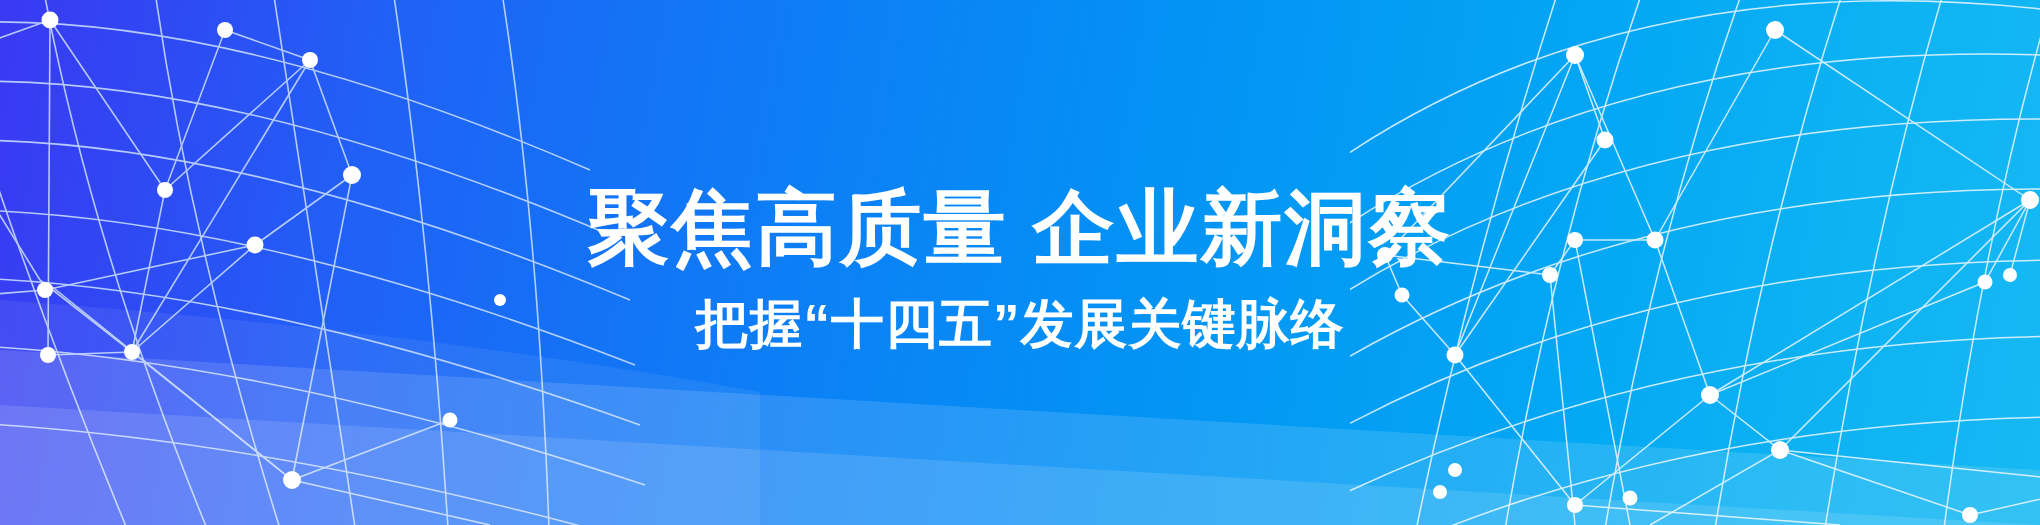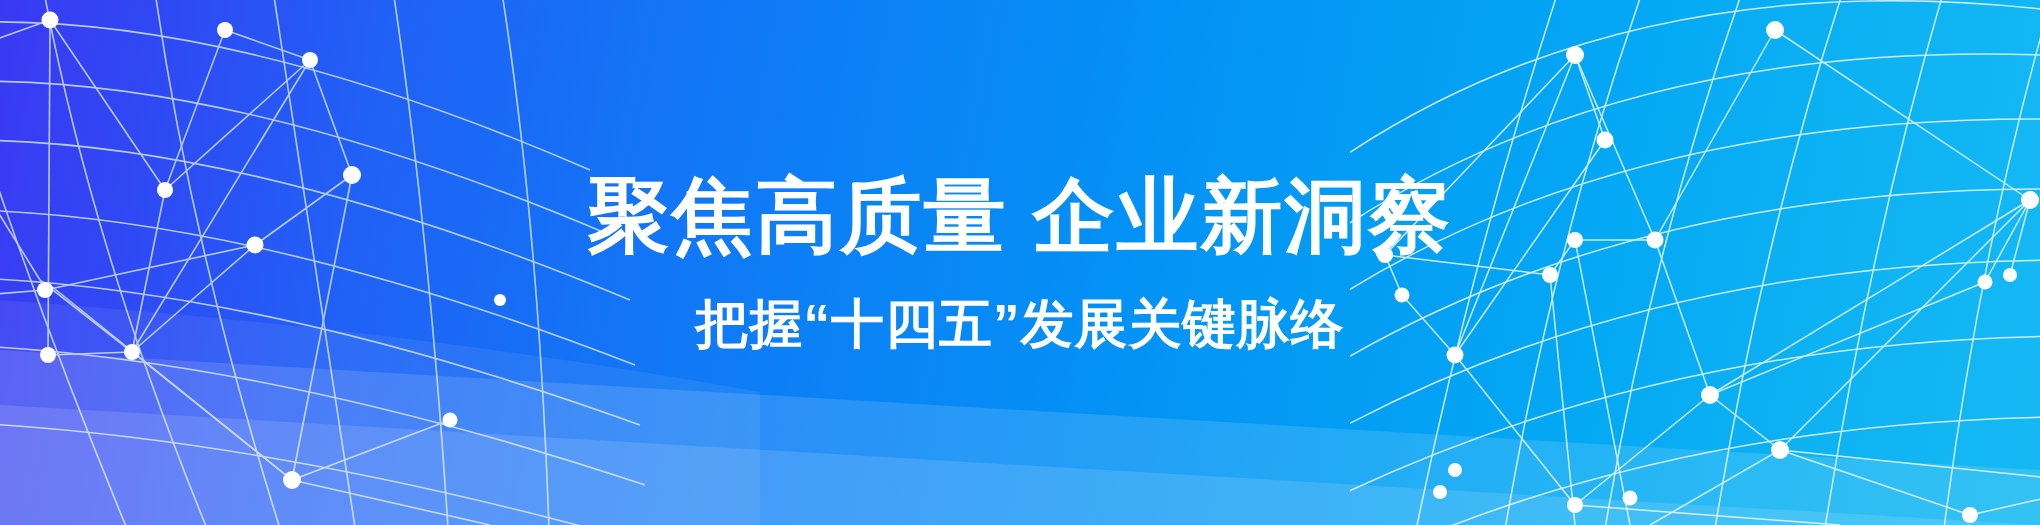--- a/index.html
+++ b/index.html
@@ -70,21 +70,21 @@
     text-align: right;
     transform: translateY(-6px);
   }
   #title-sub {
     color: #ffffff;
     font-size: 53px;
     font-weight: bold;
     letter-spacing: 1px;
     line-height: 1;
     white-space: pre;
-    margin: 12px;
+    margin: 0;
     text-align: right;
     transform: translateY(18px);
   }
 </style>
 </head>
 <body>
 
 <div id="banner">
 
   <svg class="globe" id="globe-left" viewBox="0 0 760 525" preserveAspectRatio="none">

